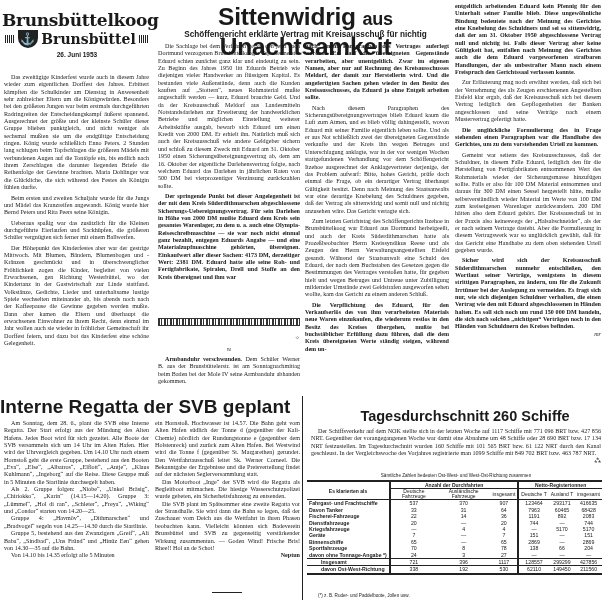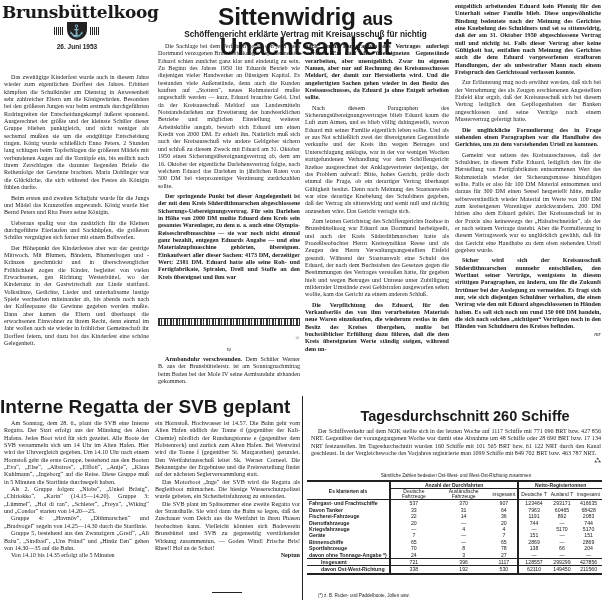--- a/index.html
+++ b/index.html
@@ -4,21 +4,21 @@
 <style>
   html,body{margin:0;padding:0;background:#fff;}
   body{width:605px;height:600px;position:relative;overflow:hidden;color:#1a1a1a;
        font-family:"Liberation Serif",serif;}
   .abs{position:absolute;}
   .txt{font-size:6.1px;line-height:7.35px;text-align:justify;margin:0;}
   .txt p{margin:0;text-indent:7px;}
   .txt p.b{font-weight:bold;}
   .txt p.gap{margin-top:3px;}
   .bold{font-weight:bold;}
-  .masthead{left:2px;top:2px;width:150px;text-align:center;}
+  .masthead{left:2px;top:10px;width:150px;text-align:center;}
   .mast1{font-family:"DejaVu Serif",serif;font-weight:bold;font-size:17px;letter-spacing:-0.3px;line-height:20px;}
   .mast2row{display:flex;align-items:center;justify-content:center;gap:3px;margin-top:0px;}
   .bar{width:10px;height:8px;background:repeating-linear-gradient(90deg,#222 0 1px,transparent 1px 2px);}
   .crest{width:20px;height:18px;border-radius:0 0 10px 10px;background:#222;color:#fff;font-size:12px;line-height:18px;text-align:center;}
   .mast2{font-family:"DejaVu Serif",serif;font-weight:bold;font-size:14px;line-height:18px;}
   .date{font-family:"Liberation Sans",sans-serif;font-weight:bold;font-size:6.5px;margin-top:3px;}
   .h-kinder{font-family:"Liberation Sans",sans-serif;font-weight:bold;font-size:9.6px;line-height:12px;margin-top:3px;text-align:center;}
   .h-main{left:158px;top:3px;width:295px;text-align:center;font-family:"Liberation Sans",sans-serif;font-weight:bold;font-size:24.5px;line-height:27px;letter-spacing:-0.2px;}
   .h-main .small{font-size:18px;}
   .sub-main{left:158px;top:30px;width:295px;text-align:center;font-family:"Liberation Sans",sans-serif;font-weight:bold;font-size:8.2px;}
@@ -39,20 +39,21 @@
   .sig{font-weight:bold;text-align:right;}
 </style>
 </head>
 <body>
 
 <div class="abs masthead">
   <div class="mast1">Brunsbüttelkoog</div>
   <div class="mast2row">
     <span class="bar"></span>
     <span class="crest">⚓</span>
+    <span class="mast2">Brunsbüttel</span>
     <span class="bar"></span>
   </div>
   <div class="date">26. Juni 1953</div>
 </div>
 
 <div class="abs txt" style="left:4px;top:74px;width:145px;">
   <p>Das zweitägige Kinderfest wurde auch in diesem Jahre wieder zum eigentlichen Dorffest des Jahres. Erbittert kämpften die Schulkinder am Dienstag in Anwesenheit sehr zahlreicher Eltern um die Königswürden. Besonders bei den größeren Jungen war beim erstmals durchgeführten Radringreiten der Entscheidungskampf äußerst spannend. Ausgerechnet der größte und der kleinste Schüler dieser Gruppe blieben punktgleich, und nicht weniger als sechsmal mußten sie um die endgültige Entscheidung ringen. König wurde schließlich Enno Peters. 2 Stunden lang schlugen beim Topfschlagen die größeren Mädels mit verbundenen Augen auf die Tontöpfe ein, bis endlich nach ihrem Zerschlagen die darunter liegenden Briefe die Reihenfolge der Gewinne brachten. Maria Dohlinger war die Glückliche, die sich während des Festes als Königin fühlen durfte.</p>
   <p class="gap">Beim ersten und zweiten Schuljahr wurde für die Jungs und Mädel das Kranzreifen angewandt. König wurde hier Bernd Peters und Rita Peers seine Königin.</p>
   <p class="gap">Ueberaus spaßig war das zusätzlich für die Kleinen durchgeführte Eierlaufen und Sackhüpfen, die größeren Schüler vergnügten sich ferner mit einem Ballwerfen.</p>
   <p class="gap">Der Höhepunkt des Kinderfestes aber war der gestrige Mittwoch. Mit Blumen, Bändern, Blumenbogen und -Kränzen geschmückt und in überschwenglicher Fröhlichkeit zogen die Kinder, begleitet von vielen Erwachsenen, gen Richtung Westerbüttel, wo der Kindertanz in der Gastwirtschaft zur Linde stattfand. Volkstänze, Gedichte, Lieder und unterhaltsame lustige Spiele wechselten miteinander ab, bis abends noch nach der Kaffeepause die Gewinne gegeben werden mußte. Dann aber kamen die Eltern und überhaupt die erwachsenen Einwohner zu ihrem Recht, denn einmal im Jahr wollen auch sie wieder in fröhlicher Gemeinschaft ihr Dorffest feiern, und dazu bot das Kinderfest eine schöne Gelegenheit.</p>

